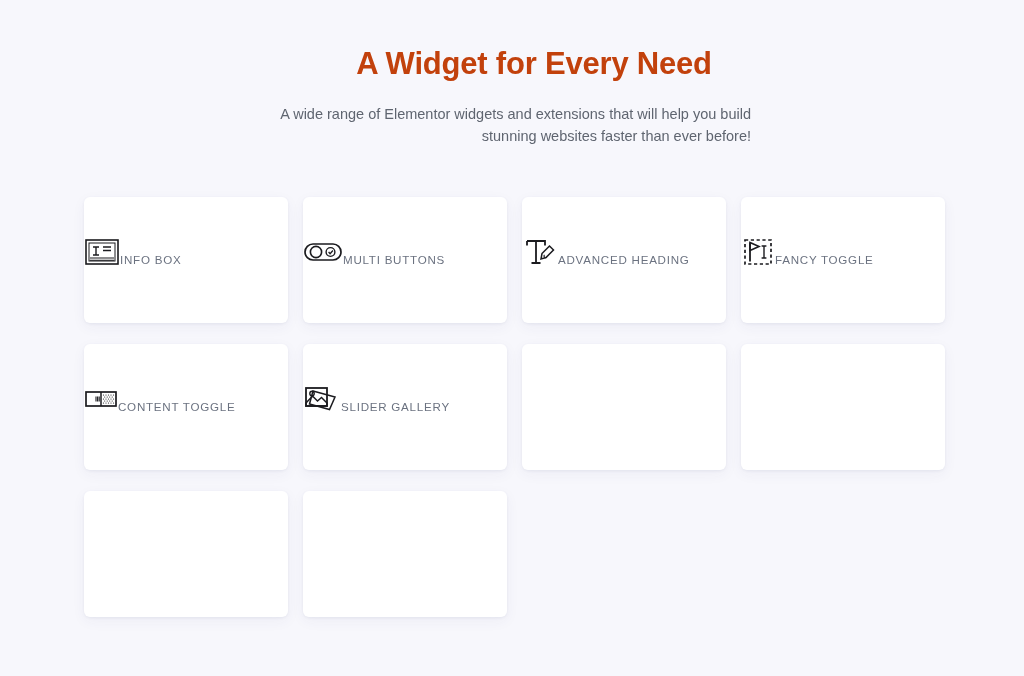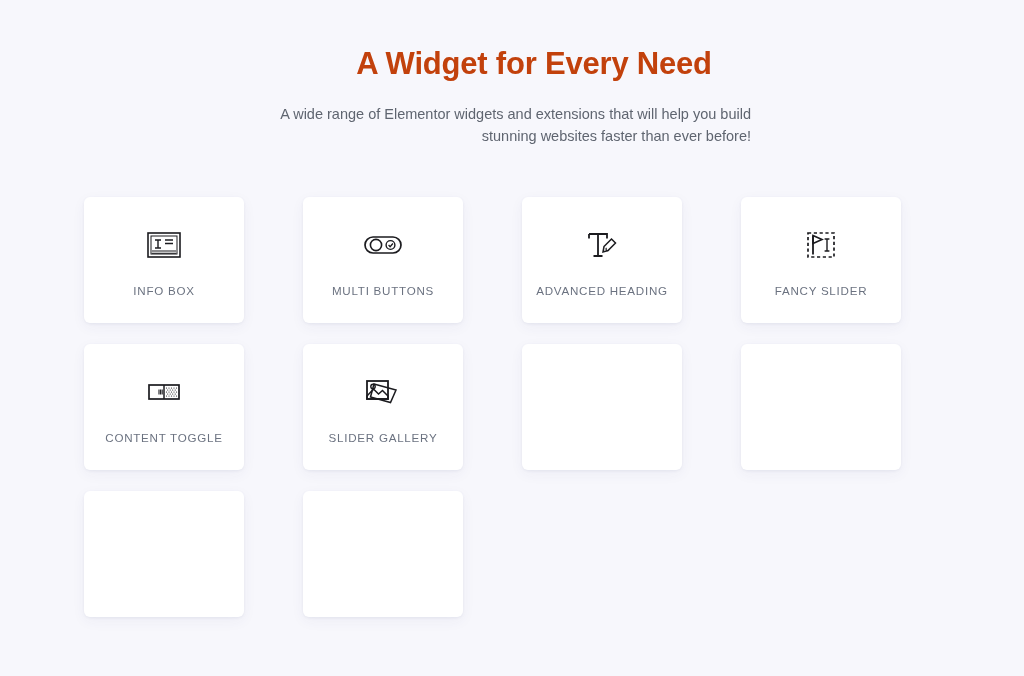--- a/index.html
+++ b/index.html
@@ -55,30 +55,30 @@
     left: 84px;
     top: 197px;
     width: 850px;
     display: grid;
     grid-template-columns: repeat(4, 192px);
     column-gap: 27px;
     row-gap: 21px;
   }
 
   .widget-card {
-    width: 160px;
+    width: 204px;
     height: 126px;
     background: #ffffff;
     border-radius: 6px;
     box-shadow: 0 1px 3px rgba(60, 64, 120, 0.07),
                 0 4px 14px rgba(60, 64, 120, 0.05);
     display: flex;
-    flex-direction: column;
+    flex-direction: row;
     align-items: center;
-    justify-content: center;
+    justify-content: flex-start;
   }
 
   .widget-icon {
     height: 46px;
     display: flex;
     align-items: center;
     justify-content: center;
     margin-bottom: 16px;
   }
 
@@ -149,21 +149,21 @@
 
     <div class="widget-card">
       <span class="widget-icon">
         <svg width="34" height="32" viewBox="0 0 34 32" fill="none" stroke="#1b1b1f" stroke-width="1.7">
           <rect x="4" y="4" width="26" height="24" stroke-dasharray="3.2 2.6"></rect>
           <path d="M9 6.5v19" stroke-width="1.8" stroke-dasharray="0"></path>
           <path d="M9 6.5l9 4-9 4z" stroke-width="1.6" stroke-dasharray="0"></path>
           <path d="M23 10v12M20.6 10h4.8M20.6 22h4.8" stroke-width="1.4" stroke-dasharray="0"></path>
         </svg>
       </span>
-      <span class="widget-label">FANCY SLIDER</span>
+      <span class="widget-label">FANCY TOGGLE</span>
     </div>
 
     <div class="widget-card">
       <span class="widget-icon">
         <svg width="34" height="20" viewBox="0 0 34 20" fill="none" stroke="#1b1b1f" stroke-width="1.7">
           <rect x="2" y="3" width="30" height="14"></rect>
           <path d="M17 3v14" stroke-width="1.5"></path>
           <path d="M12 7.5v5M13.6 7.5v5M15.2 7.5v5" stroke-width="1.1"></path>
           <g stroke-width="0" fill="#1b1b1f">
             <circle cx="19.5" cy="6" r="0.6"></circle>

